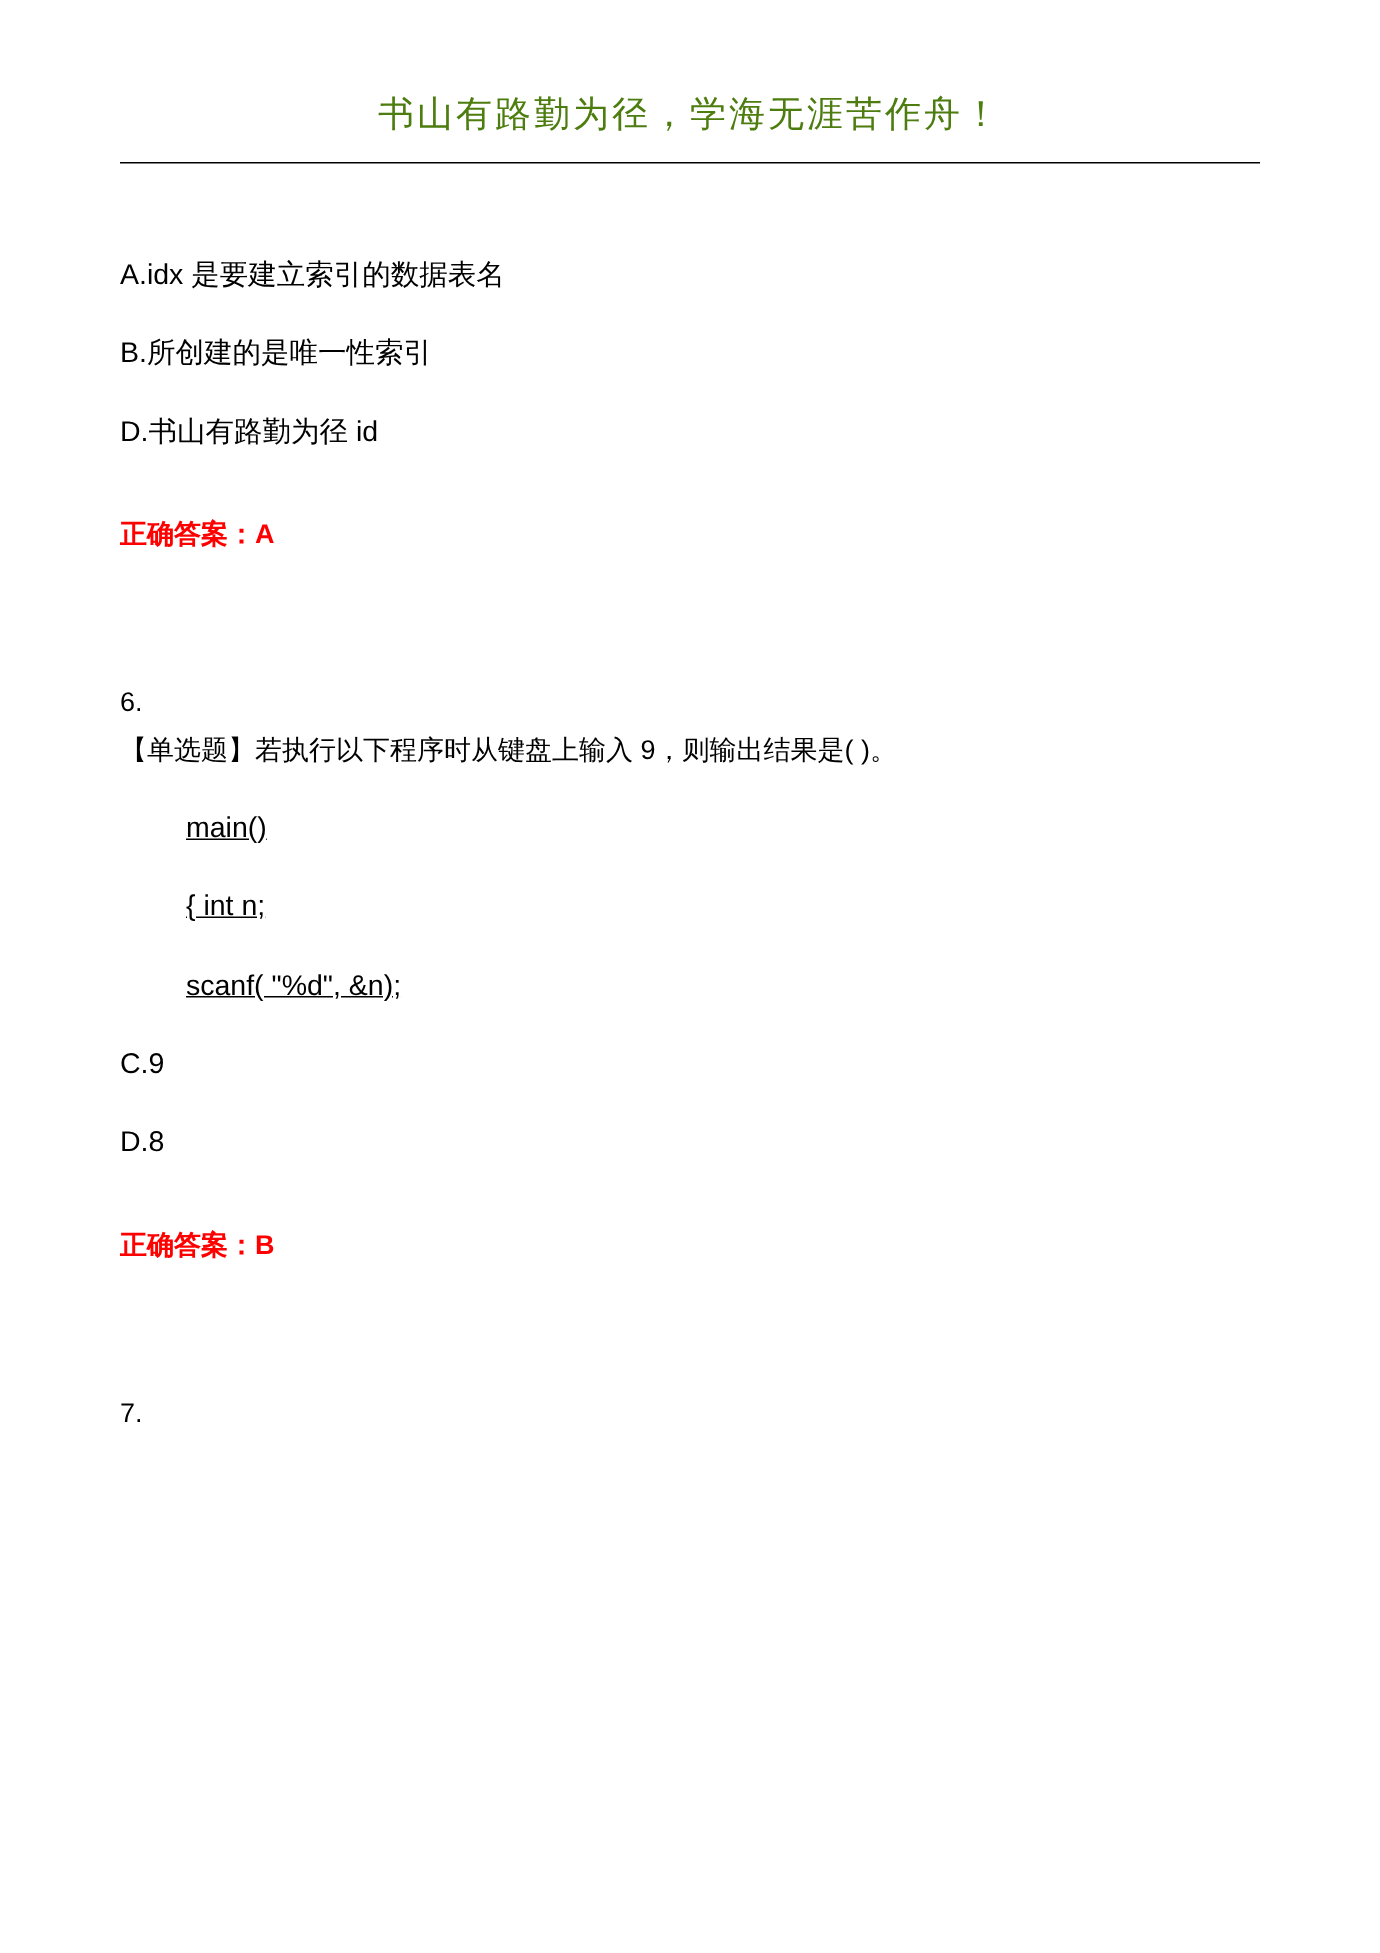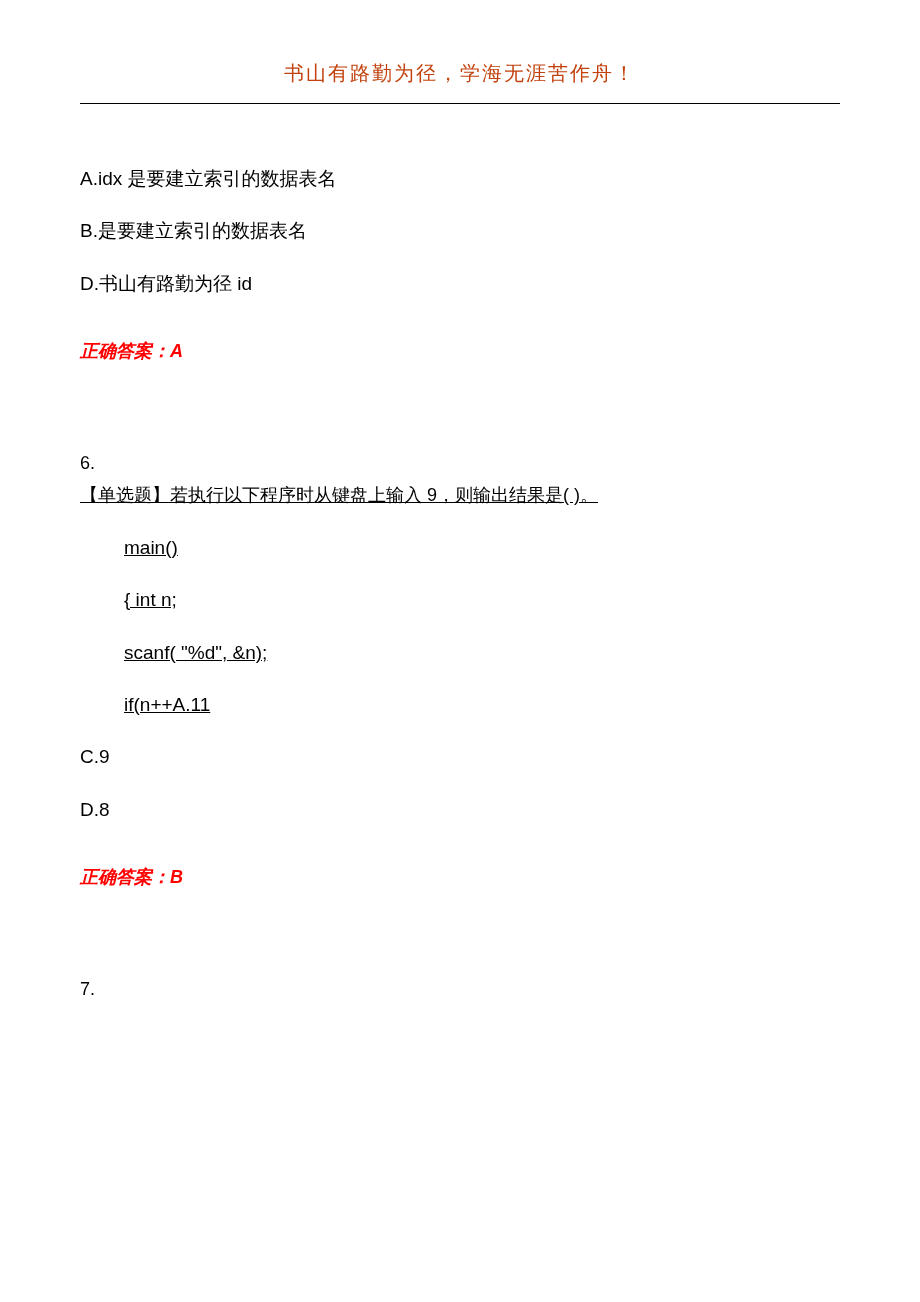--- a/index.html
+++ b/index.html
@@ -10,22 +10,22 @@
     width: 920px;
     height: 1302px;
     position: relative;
     color: #000;
   }
   .page {
     padding: 60px 80px 0 80px;
   }
   .header {
     text-align: center;
-    color: #c2410c;
-    font-size: 20px;
+    color: #4d7c0f;
+    font-size: 24px;
     font-weight: normal;
     letter-spacing: 2px;
     padding-bottom: 16px;
     border-bottom: 1.5px solid #000;
     margin-bottom: 60px;
     font-family: "SimHei", "黑体", sans-serif;
   }
   .line {
     font-size: 19px;
     line-height: 1.6;
@@ -35,53 +35,50 @@
     padding-left: 44px;
     text-decoration: underline;
   }
   .answer {
     color: #ff0000;
     font-weight: bold;
     font-size: 18px;
     margin-top: 40px;
     margin-bottom: 90px;
     font-family: "SimHei", "黑体", Arial, sans-serif;
-    font-style: italic;
   }
   .qnum {
     font-size: 18px;
     margin-bottom: 6px;
   }
   .stem {
     font-size: 18px;
     margin-bottom: 22px;
     line-height: 1.7;
-    text-decoration: underline;
   }
 </style>
 </head>
 <body>
 
 <div class="page">
 
   <div class="header">书山有路勤为径，学海无涯苦作舟！</div>
 
   <div class="line">A.idx 是要建立索引的数据表名</div>
-  <div class="line">B.是要建立索引的数据表名</div>
+  <div class="line">B.所创建的是唯一性索引</div>
   <div class="line">D.书山有路勤为径 id</div>
 
   <div class="answer">正确答案：A</div>
 
   <div class="qnum">6.</div>
   <div class="stem">【单选题】若执行以下程序时从键盘上输入 9，则输出结果是( )。</div>
 
   <div class="line indent">main()</div>
   <div class="line indent">{ int n;</div>
   <div class="line indent">scanf( "%d",    &amp;n);</div>
-  <div class="line indent">if(n++A.11</div>
 
   <div class="line">C.9</div>
   <div class="line">D.8</div>
 
   <div class="answer">正确答案：B</div>
 
   <div class="qnum">7.</div>
 
 </div>
 

